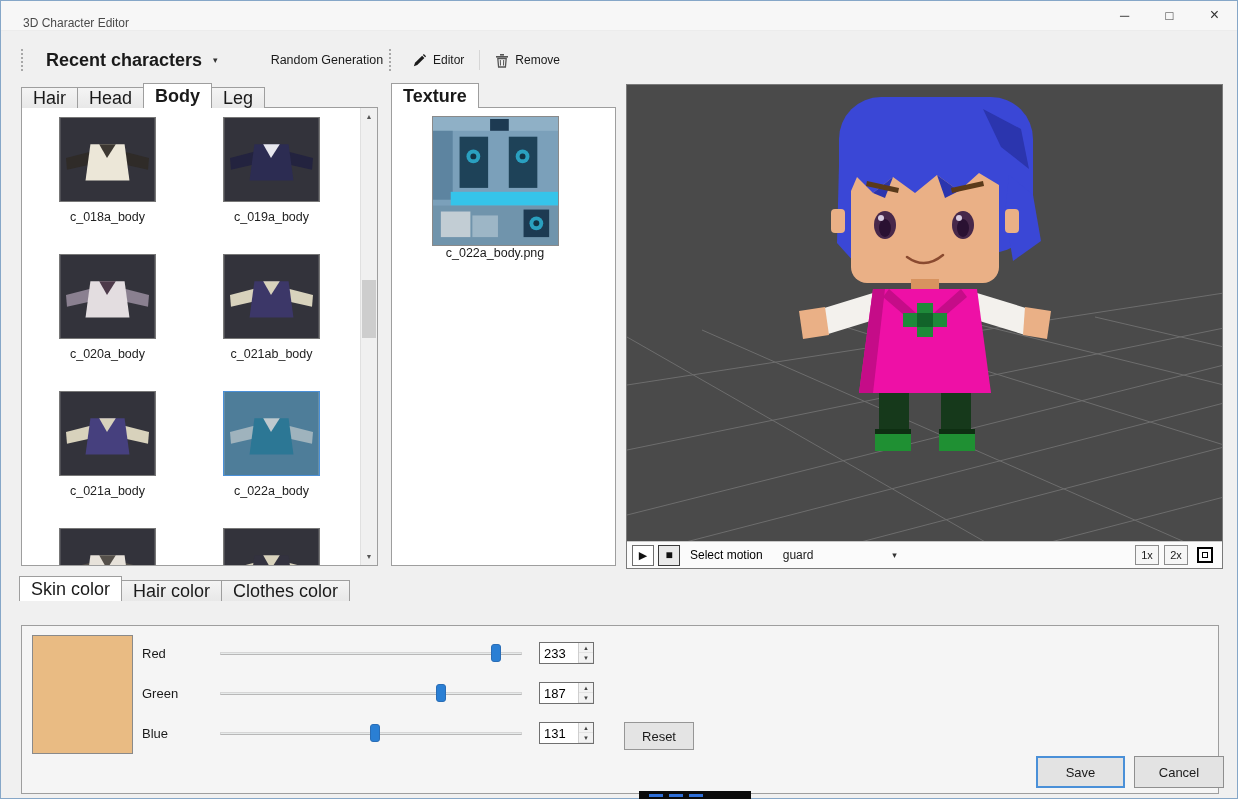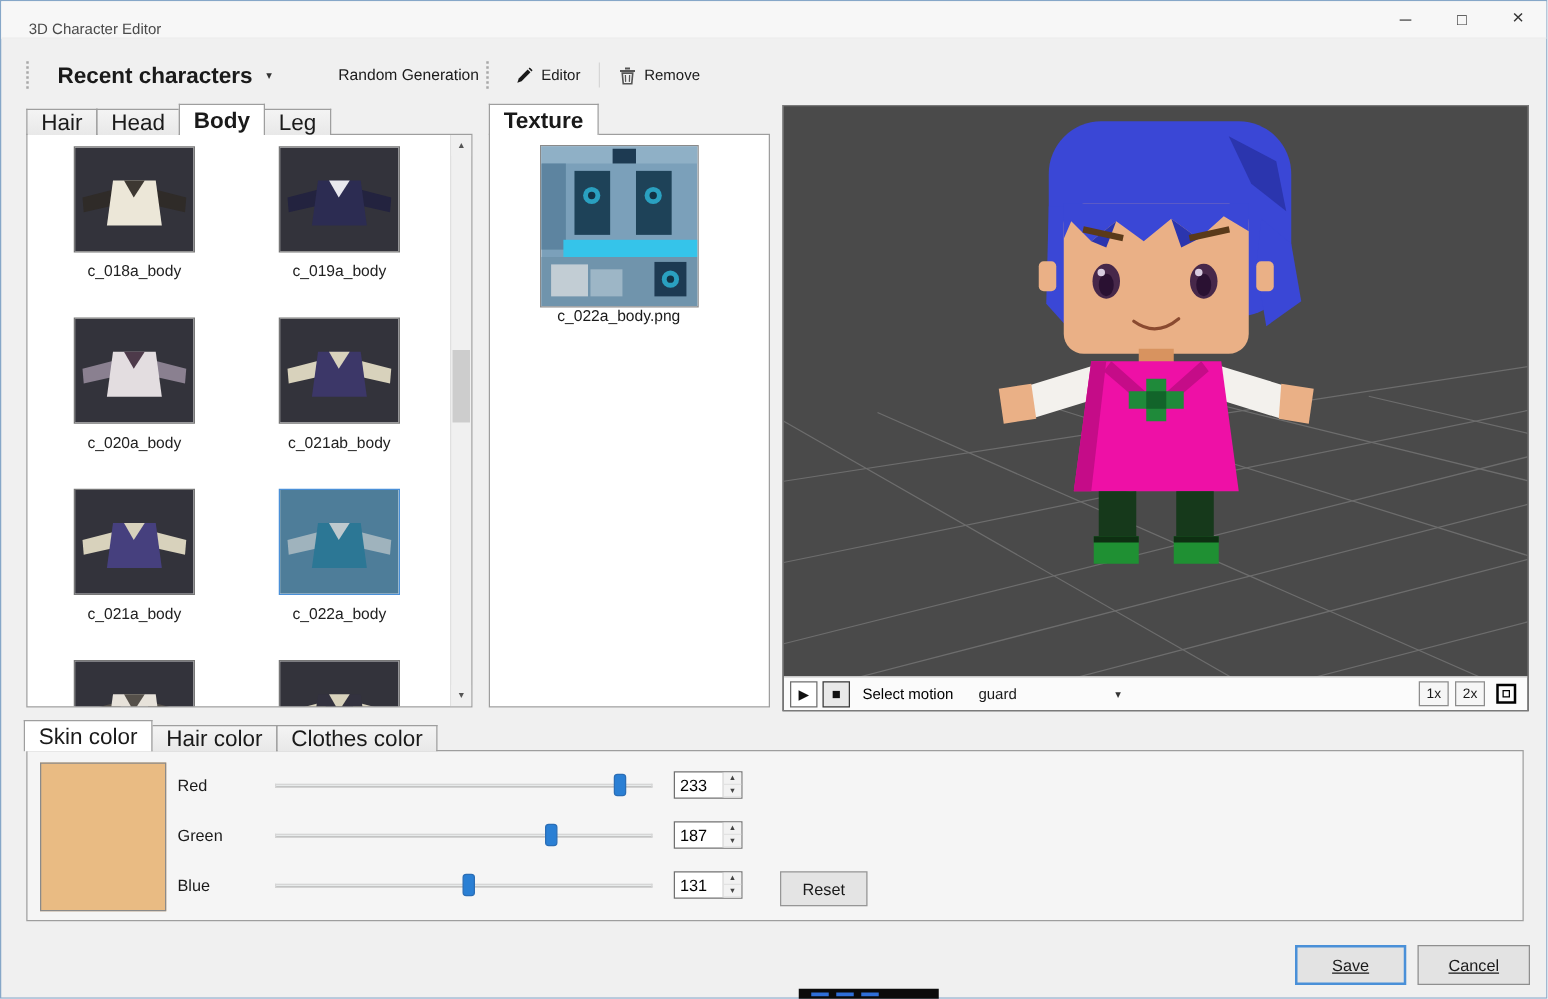--- a/index.html
+++ b/index.html
@@ -65,36 +65,36 @@
   .vp-btn.stop{background:#e9e9e9; border:1px solid #3a3a3a; font-size:12px;}
   .motion-label{margin-left:6px; font-size:12px; color:#000;}
   .motion-select{margin-left:12px; width:122px; display:flex; align-items:center; justify-content:space-between; padding:2px 4px; font-size:12px;}
   .vp-right{margin-left:auto; display:flex; align-items:center; gap:5px;}
   .speed-btn{width:24px; height:20px; border:1px solid #8d8d8d; background:#f6f6f6; display:flex; align-items:center; justify-content:center; font-size:11px;}
   .expand-btn{width:24px; height:22px; display:flex; align-items:center; justify-content:center;}
   .expand-outer{width:16px; height:16px; border:2px solid #000; display:flex; align-items:center; justify-content:center;}
   .expand-inner{width:6px; height:6px; border:1.5px solid #000;}
 
   
-  .color-panel{left:20px; top:599px; width:1198px; height:137px; background:#f5f5f5;}
+  .color-panel{left:20px; top:624px; width:1198px; height:169px; background:#f5f5f5;}
   .swatch{position:absolute; left:10px; top:9px; width:101px; height:119px; border:1px solid #8a8a8a;}
   .srow{position:absolute; left:120px; height:30px; display:flex; align-items:center;}
   .srow.r0{top:12px;} .srow.r1{top:52px;} .srow.r2{top:92px;}
   .slabel{width:78px; font-size:13px;}
   .strack-wrap{position:relative; width:302px; height:20px;}
   .strack{position:absolute; left:0; right:0; top:9px; height:3px; background:#e7eaea; border:1px solid #d6d6d6; border-bottom-color:#b8b8b8;}
   .sthumb{position:absolute; top:1px; width:10px; height:18px; border-radius:3px; border:1px solid #2a6db5;}
   .numbox{margin-left:17px; width:55px; height:22px; border:1px solid #707070; background:#fff; display:flex;}
   .numval{width:38px; border:none; outline:none; font-family:"Liberation Sans",sans-serif; font-size:13px; padding-left:4px; background:transparent;}
   .spin{width:15px; display:flex; flex-direction:column; border-left:1px solid #cfcfcf;}
   .spin-btn{flex:1; display:flex; align-items:center; justify-content:center; font-size:6px; color:#444; background:#f2f2f2; border-bottom:1px solid #e2e2e2;}
   .reset-btn{position:absolute; left:602px; top:96px; width:70px; height:28px; background:#e4e4e4; border:1px solid #969696; font-size:13px; display:flex; align-items:center; justify-content:center;}
 
   
-  .footer-btn{position:absolute; top:755px; width:89px; height:32px; display:flex; align-items:center; justify-content:center; font-size:13px; background:#e3e3e3;text-decoration:underline;}
+  .footer-btn{position:absolute; top:755px; width:89px; height:32px; display:flex; align-items:center; justify-content:center; font-size:13px; background:#e3e3e3;}
   .save-btn{left:1035px; border:2px solid #4a90d8;}
   .cancel-btn{left:1133px; width:90px; border:1px solid #8f8f8f;}
 
   .taskbar-fragment{position:absolute; left:638px; top:790px; width:112px; height:9px; background:#0b0b0b; display:flex; align-items:center; gap:6px; padding-left:10px;}
   .tb-dot{width:14px; height:3px; background:#2f6fd8;}
 </style>
 </head>
 <body>
 
 <div class="window">

